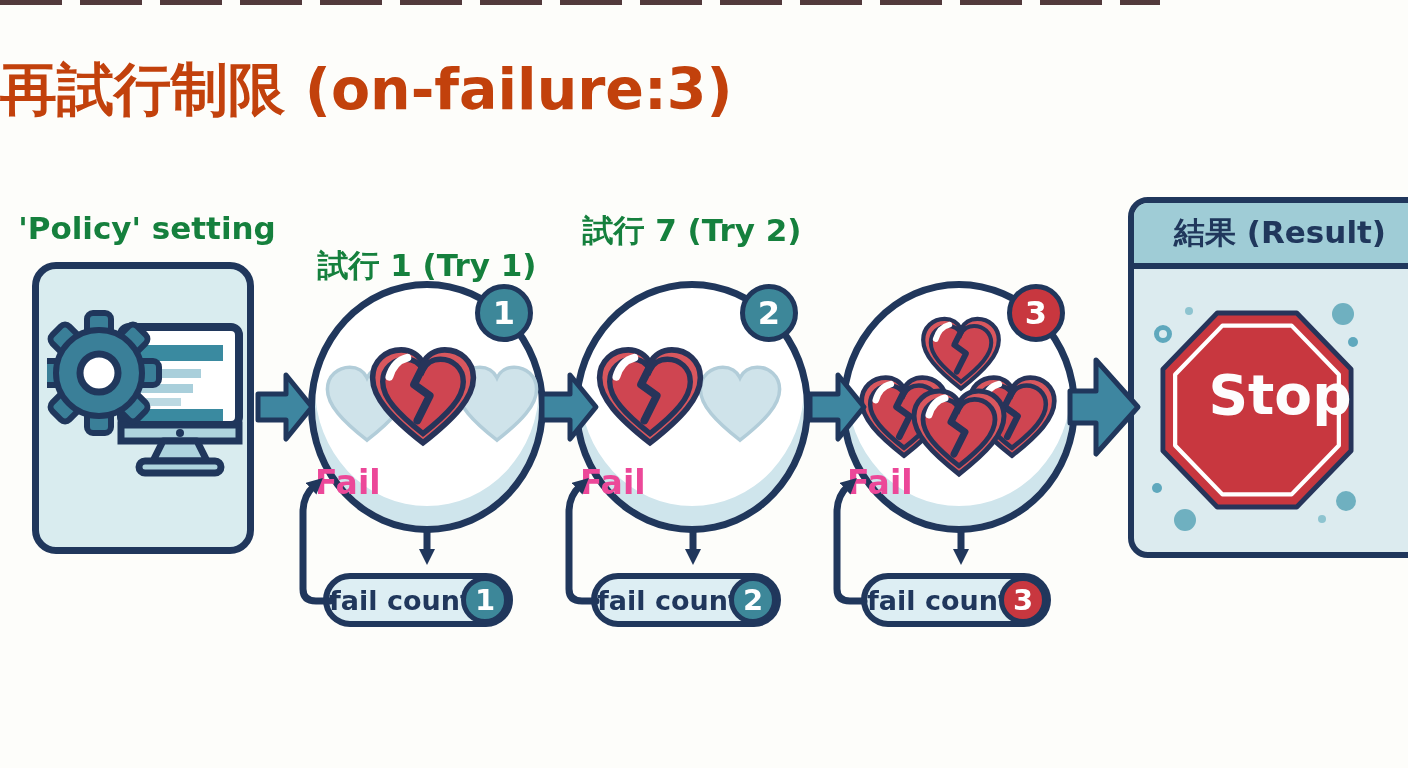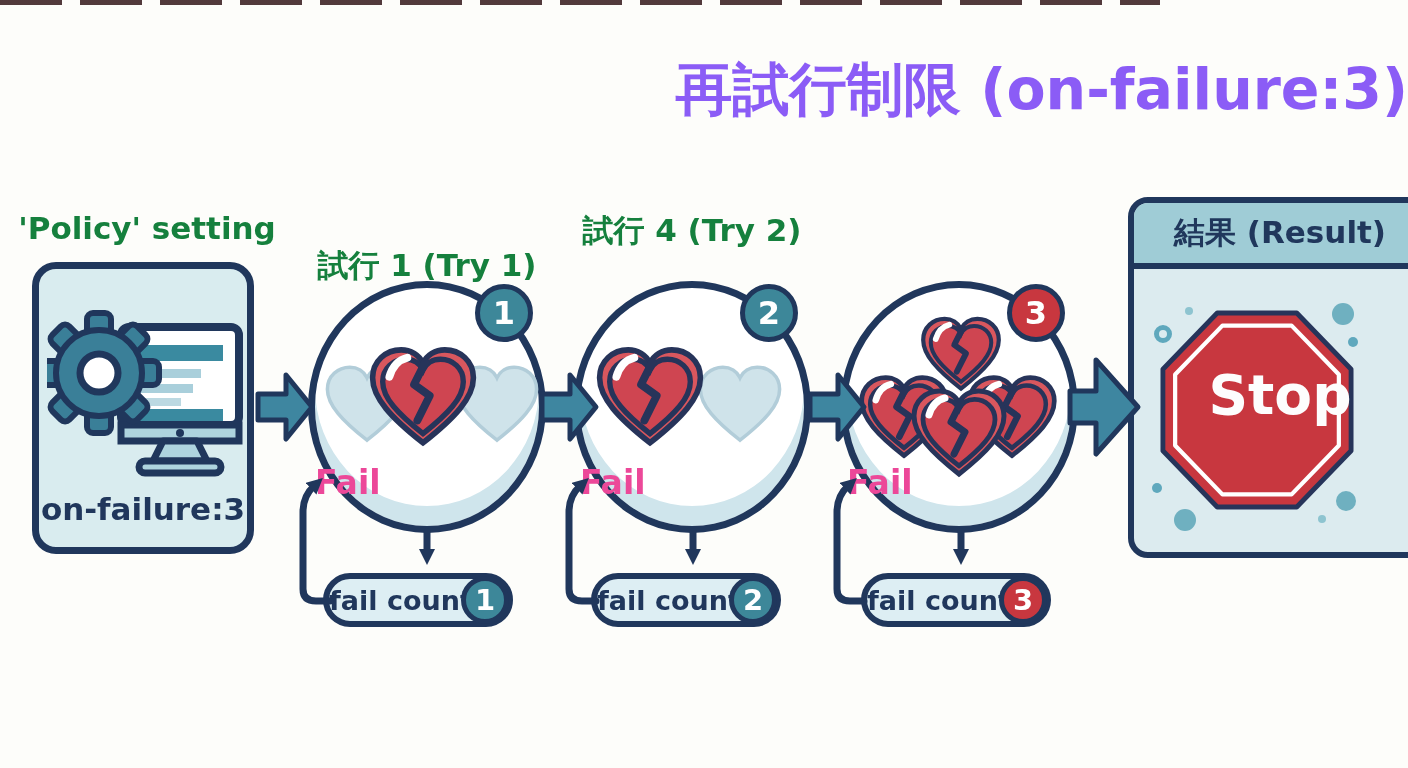--- a/index.html
+++ b/index.html
@@ -8,21 +8,21 @@
     background:#fdfdfa;
     font-family:"DejaVu Sans","Liberation Sans",sans-serif;
     color:#20375c;
   }
   .top-strip {
     position:absolute; top:0; left:0; width:1160px; height:5px; opacity:.9;
     background:repeating-linear-gradient(90deg,#3f2426 0 62px,rgba(63,36,38,0) 62px 80px);
   }
   .title {
     position:absolute; top:52px; left:0; width:100%; margin:0;
-    text-align:right; font-size:57px; font-weight:bold; color:#8b5cf6;
+    text-align:left; font-size:57px; font-weight:bold; color:#c2410c;
   }
   .col-label {
     position:absolute; top:210px; width:290px; text-align:center;
     font-size:31px; font-weight:bold; color:#15803d; white-space:nowrap;
   }
   
   .policy-panel {
     position:absolute; left:32px; top:262px; width:222px; height:292px;
     background:#d9ecef; border:7px solid #20375c; border-radius:24px; box-sizing:border-box;
   }
@@ -104,21 +104,21 @@
       </symbol>
     </defs>
   </svg>
 
   <div class="top-strip"></div>
 
   <h1 class="title">再試行制限 (on-failure:3)</h1>
 
   <div class="col-label" style="left:2px;">'Policy' setting</div>
   <div class="col-label" style="left:282px;margin-top:35px;">試行 1 (Try 1)</div>
-  <div class="col-label" style="left:547px;">試行 4 (Try 2)</div>
+  <div class="col-label" style="left:547px;">試行 7 (Try 2)</div>
 
   <div class="policy-panel">
     <svg class="policy-icon" viewBox="0 0 200 175">
 
       <g>
         <rect x="74" y="22" width="118" height="98" rx="8" fill="#ffffff" stroke="#20375c" stroke-width="8"></rect>
         <rect x="92" y="40" width="84" height="16" fill="#3a8aa0"></rect>
         <rect x="92" y="64" width="62" height="9" fill="#a9cfdb"></rect>
         <rect x="92" y="79" width="54" height="9" fill="#a9cfdb"></rect>
         <rect x="92" y="93" width="42" height="8" fill="#bcd9e2"></rect>
@@ -133,21 +133,20 @@
         <g fill="#3a7f98" stroke="#20375c" stroke-width="6">
           <rect x="40" y="8" width="24" height="120" rx="6"></rect>
           <rect x="40" y="8" width="24" height="120" rx="6" transform="rotate(45 52 68)"></rect>
           <rect x="40" y="8" width="24" height="120" rx="6" transform="rotate(90 52 68)"></rect>
           <rect x="40" y="8" width="24" height="120" rx="6" transform="rotate(135 52 68)"></rect>
         </g>
         <circle cx="52" cy="68" r="43" fill="#3a7f98" stroke="#20375c" stroke-width="6"></circle>
         <circle cx="52" cy="68" r="19" fill="#ffffff" stroke="#20375c" stroke-width="7"></circle>
       </g>
     </svg>
-    <div class="policy-value">on-failure:3</div>
   </div>
 
   <div class="try-circle c1">
     <svg class="heart" style="left:8px;top:76px;width:88px;height:82px;">
         <use href="#sym-heart"></use>
       </svg>
     <svg class="heart" style="left:138px;top:76px;width:88px;height:82px;">
         <use href="#sym-heart"></use>
       </svg>
     <svg class="heart" style="left:52px;top:58px;width:112px;height:104px;">

